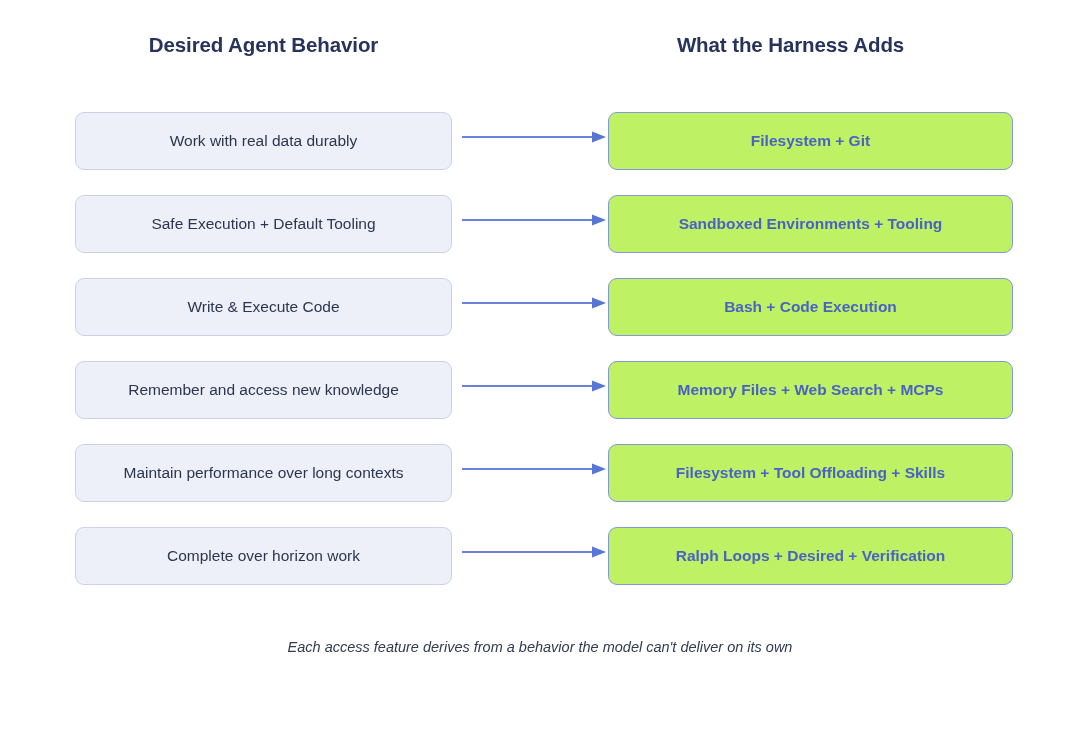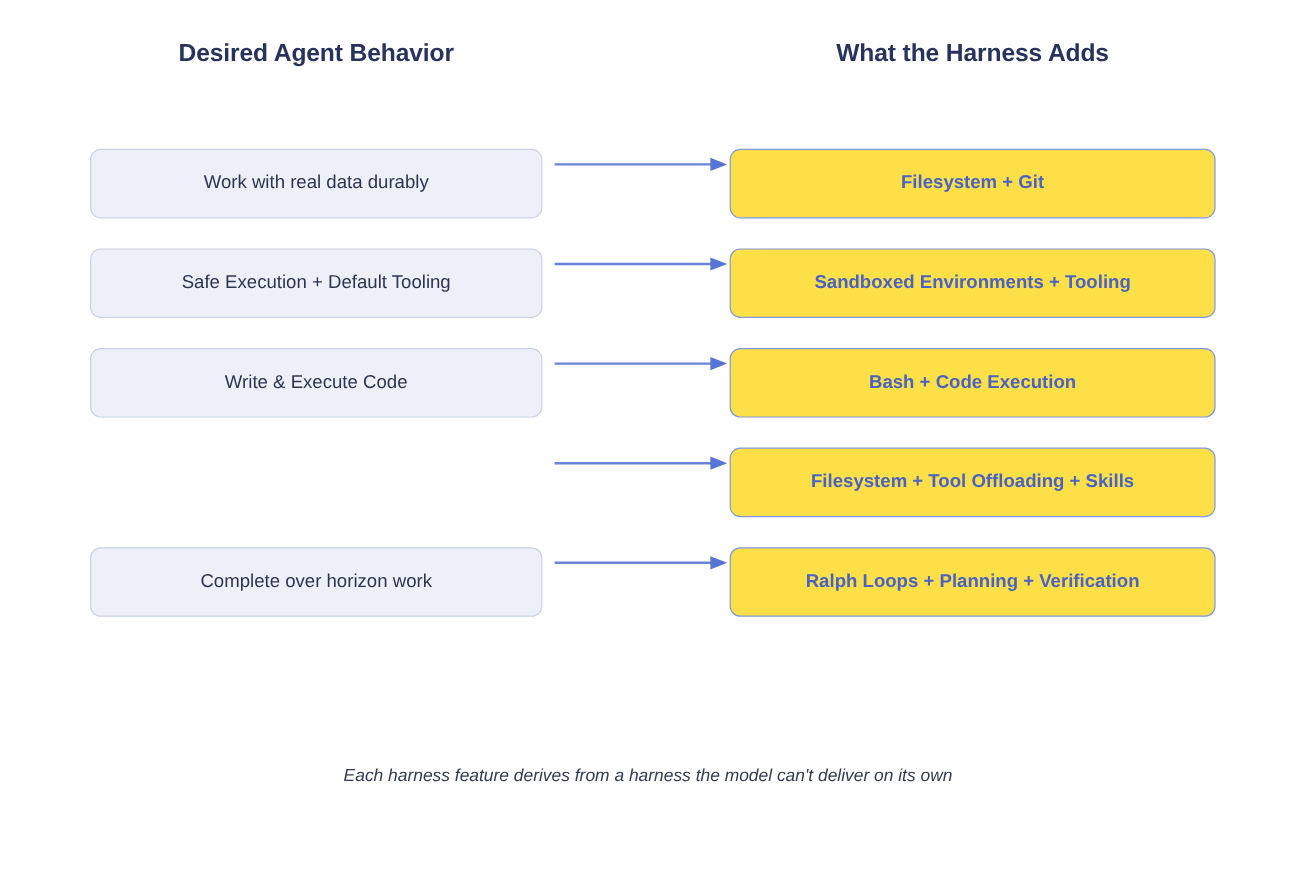--- a/index.html
+++ b/index.html
@@ -32,38 +32,38 @@
   .col-header {
     position: absolute;
     font-size: 20.5px;
     font-weight: bold;
     color: #27335c;
     letter-spacing: -0.1px;
     white-space: nowrap;
     text-align: center;
   }
   .col-header.left  { left: 75px;  width: 377px; }
-  .col-header.right { left: 608px; width: 405px; }
+  .col-header.right { left: 588px; width: 405px; }
 
   
   .rows {
     position: absolute;
     top: 108px;
     left: 0;
     width: 1080px;
   }
   .row {
     position: relative;
     height: 58px;
     margin-bottom: 25px;
   }
 
   .box {
     position: absolute;
-    top: 16px;
+    top: 4px;
     height: 58px;
     box-sizing: border-box;
     display: flex;
     align-items: center;
     justify-content: center;
     border-radius: 9px;
     text-align: center;
     padding: 0 14px;
   }
 
@@ -73,21 +73,21 @@
     background: #eef0f9;
     border: 1px solid #ccd2e4;
     color: #2c3550;
     font-size: 15.5px;
     font-weight: normal;
   }
 
   .box.harness {
     left: 608px;
     width: 405px;
-    background: #fde047;
+    background: #bef264;
     border: 1.6px solid #8298dd;
     color: #4a62c4;
     font-size: 15.5px;
     font-weight: bold;
   }
 
   
   .arrow {
     position: absolute;
     left: 462px;
@@ -147,39 +147,50 @@
       <div class="box behavior">Write &amp; Execute Code</div>
       <div class="arrow">
         <svg width="146" height="14" viewBox="0 0 146 14" xmlns="http://www.w3.org/2000/svg">
           <line x1="0" y1="7" x2="132" y2="7" stroke="#6a83d6" stroke-width="2"></line>
           <polygon points="130,1.5 144,7 130,12.5" fill="#5675d4"></polygon>
         </svg>
       </div>
       <div class="box harness">Bash + Code Execution</div>
     </div>
 
+    <div class="row">
+      <div class="box behavior">Remember and access new knowledge</div>
+      <div class="arrow">
+        <svg width="146" height="14" viewBox="0 0 146 14" xmlns="http://www.w3.org/2000/svg">
+          <line x1="0" y1="7" x2="132" y2="7" stroke="#6a83d6" stroke-width="2"></line>
+          <polygon points="130,1.5 144,7 130,12.5" fill="#5675d4"></polygon>
+        </svg>
+      </div>
+      <div class="box harness">Memory Files + Web Search + MCPs</div>
+    </div>
 
     <div class="row">
+      <div class="box behavior">Maintain performance over long contexts</div>
       <div class="arrow">
         <svg width="146" height="14" viewBox="0 0 146 14" xmlns="http://www.w3.org/2000/svg">
           <line x1="0" y1="7" x2="132" y2="7" stroke="#6a83d6" stroke-width="2"></line>
           <polygon points="130,1.5 144,7 130,12.5" fill="#5675d4"></polygon>
         </svg>
       </div>
       <div class="box harness">Filesystem + Tool Offloading + Skills</div>
     </div>
 
     <div class="row">
       <div class="box behavior">Complete over horizon work</div>
       <div class="arrow">
         <svg width="146" height="14" viewBox="0 0 146 14" xmlns="http://www.w3.org/2000/svg">
           <line x1="0" y1="7" x2="132" y2="7" stroke="#6a83d6" stroke-width="2"></line>
           <polygon points="130,1.5 144,7 130,12.5" fill="#5675d4"></polygon>
         </svg>
       </div>
-      <div class="box harness">Ralph Loops + Planning + Verification</div>
+      <div class="box harness">Ralph Loops + Desired + Verification</div>
     </div>
 
   </div>
 
-  <div class="caption">Each harness feature derives from a harness the model can't deliver on its own</div>
+  <div class="caption">Each access feature derives from a behavior the model can't deliver on its own</div>
 
 </div>
 
 </body></html>

